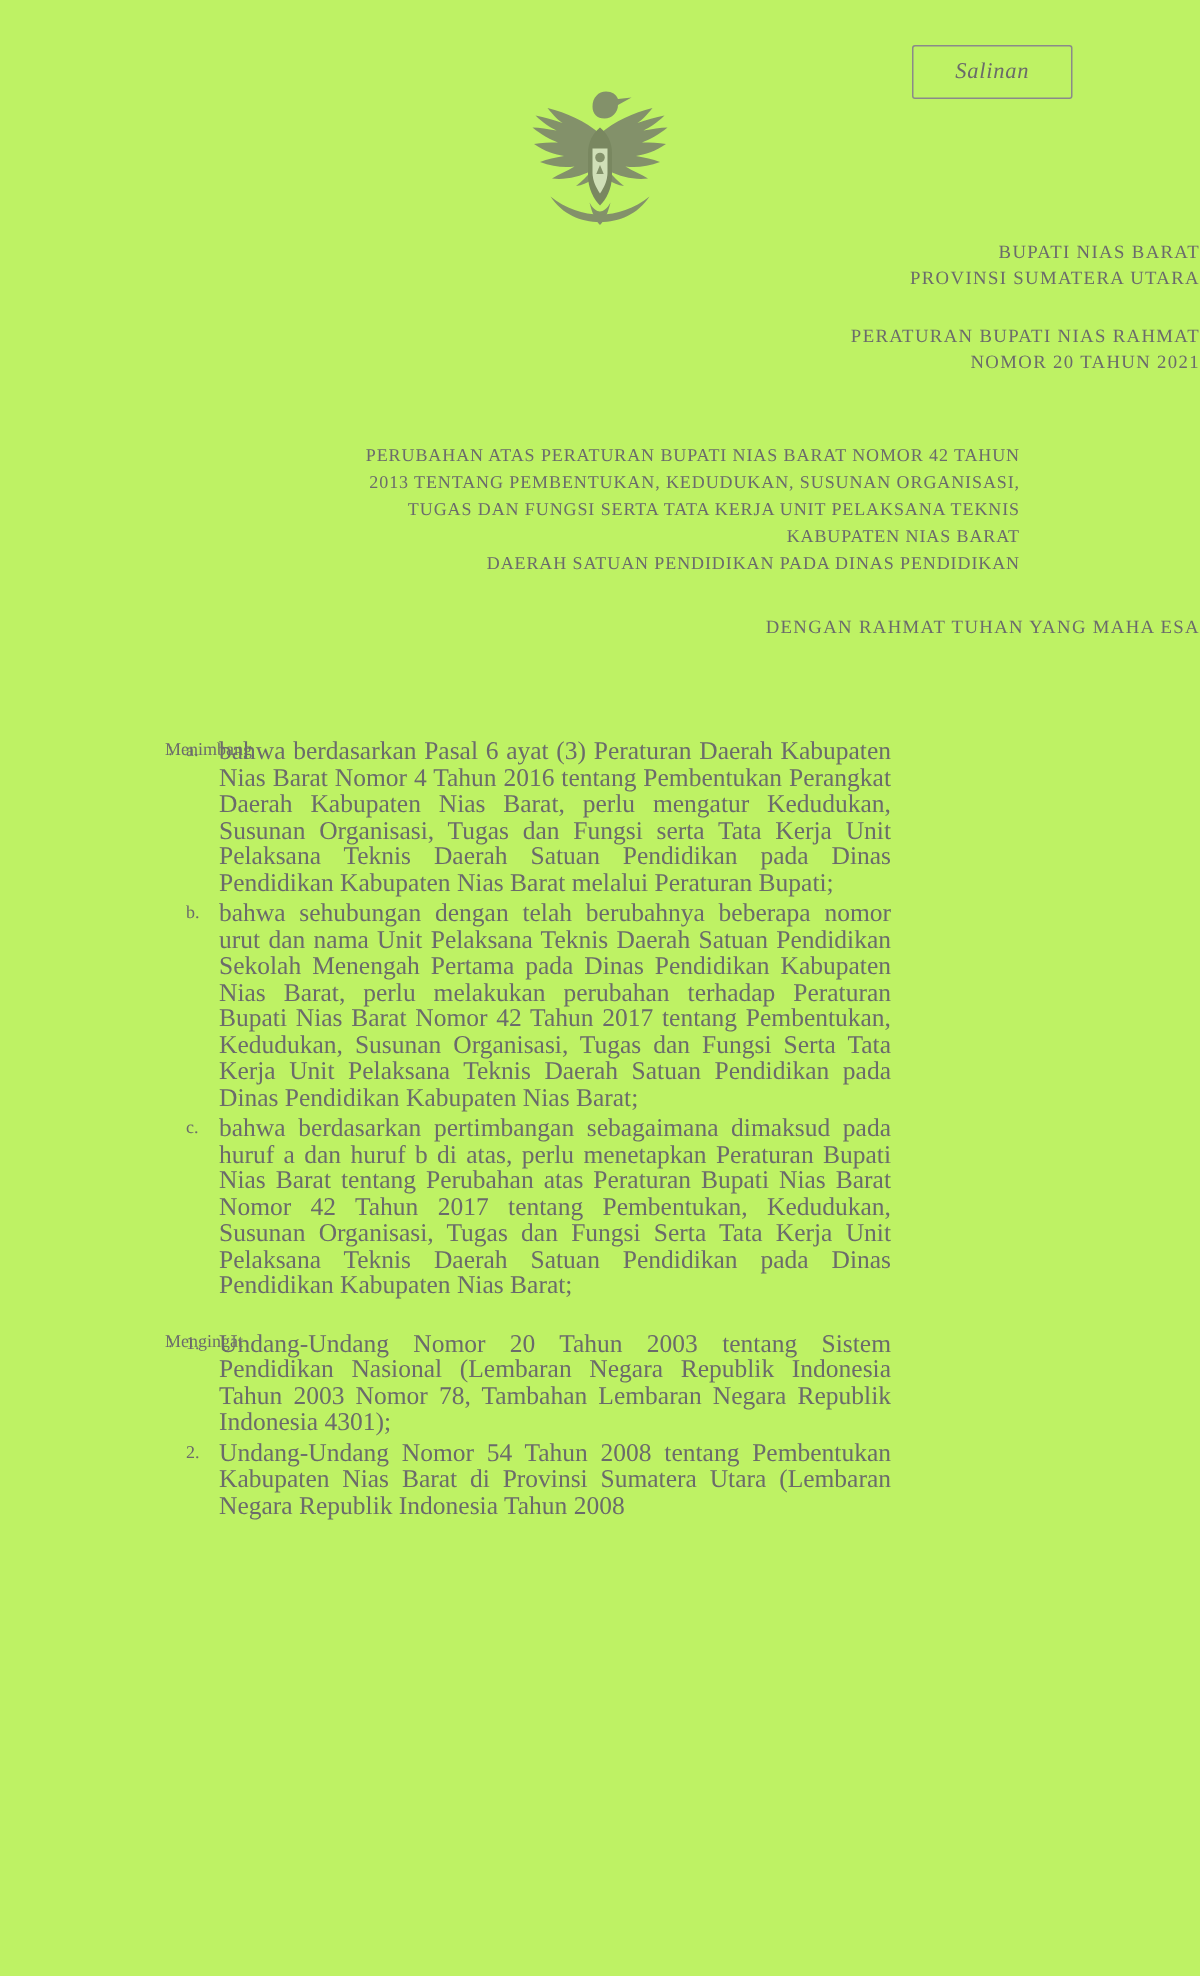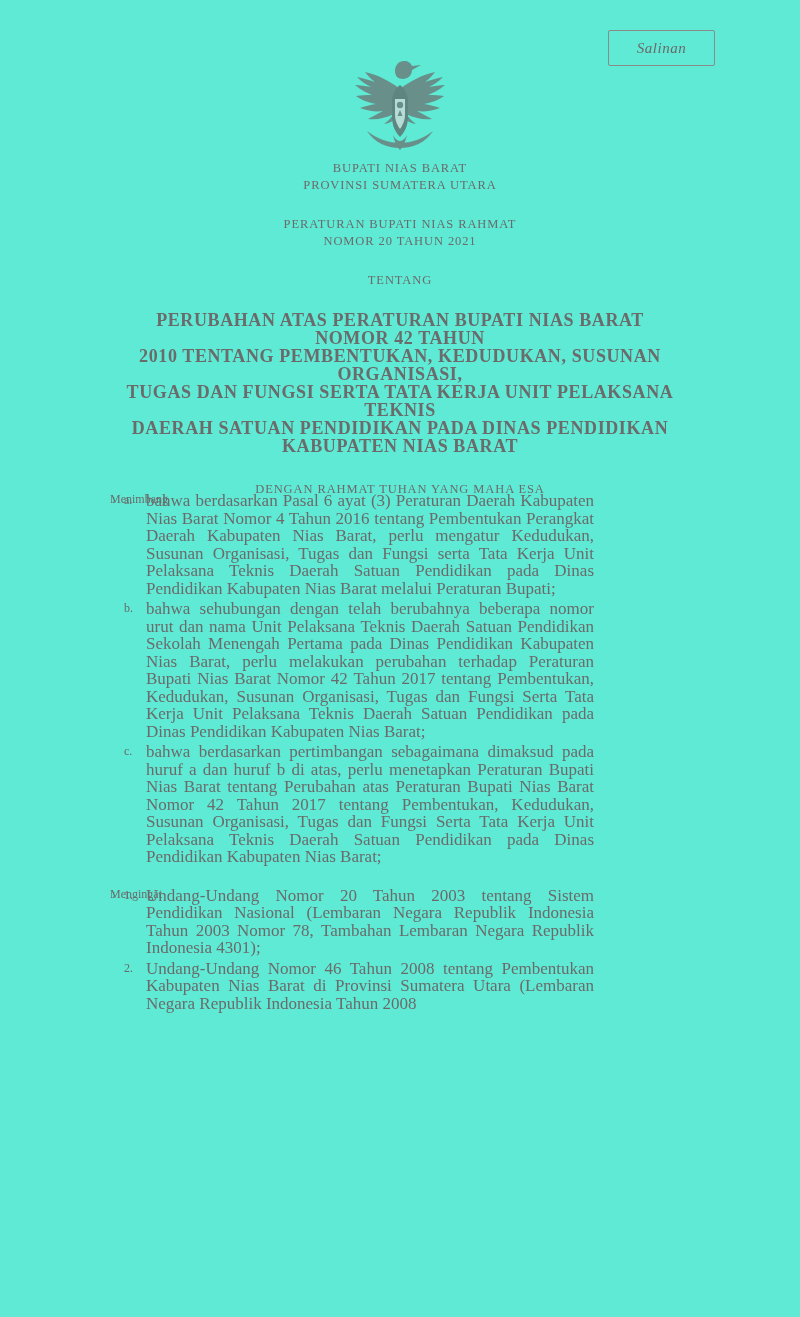--- a/index.html
+++ b/index.html
@@ -12,21 +12,21 @@
     height: 1317px;
     font-family: "Liberation Serif", serif;
     color: #5d5d5d;
     position: relative;
     overflow: hidden;
   }
   .page {
     position: relative;
     width: 800px;
     height: 1317px;
-    background: #5eead4;
+    background: #bef264;
     box-sizing: border-box;
     padding: 0;
   }
   .salinan-box {
     position: absolute;
     top: 30px;
     right: 85px;
     width: 105px;
     height: 34px;
     border: 1px solid #8a8a8a;
@@ -49,40 +49,39 @@
     transform: translateX(-50%);
     width: 110px;
     height: 95px;
     opacity: 0.72;
   }
   .heading-block {
     position: absolute;
     top: 160px;
     left: 0;
     width: 800px;
-    text-align: center;
+    text-align: right;
   }
   .hline {
     font-size: 12.5px;
     letter-spacing: 0.9px;
     line-height: 17px;
     color: #6b6b6b;
   }
   .gap-md { height: 22px; }
   .gap-lg { height: 26px; }
   .title-wrap {
     width: 560px;
     margin: 0 auto;
   }
   .title-line {
-    font-size: 18px;
+    font-size: 12px;
     letter-spacing: 0.6px;
     line-height: 18px;
     color: #6b6b6b;
-    font-weight: bold;
   }
   .body-block {
     position: absolute;
     top: 492px;
     left: 0;
     width: 636px;
   }
   .clause {
     display: flex;
     align-items: flex-start;
@@ -159,28 +158,27 @@
     </svg>
   </div>
 
   <div class="heading-block">
     <div class="hline">BUPATI NIAS BARAT</div>
     <div class="hline">PROVINSI SUMATERA UTARA</div>
     <div class="gap-md"></div>
     <div class="hline">PERATURAN BUPATI NIAS RAHMAT</div>
     <div class="hline">NOMOR 20 TAHUN 2021</div>
     <div class="gap-md"></div>
-    <div class="hline">TENTANG</div>
     <div class="gap-md"></div>
     <div class="title-wrap">
       <div class="title-line">PERUBAHAN ATAS PERATURAN BUPATI NIAS BARAT NOMOR 42 TAHUN</div>
-      <div class="title-line">2010 TENTANG PEMBENTUKAN, KEDUDUKAN, SUSUNAN ORGANISASI,</div>
+      <div class="title-line">2013 TENTANG PEMBENTUKAN, KEDUDUKAN, SUSUNAN ORGANISASI,</div>
       <div class="title-line">TUGAS DAN FUNGSI SERTA TATA KERJA UNIT PELAKSANA TEKNIS</div>
+      <div class="title-line">KABUPATEN NIAS BARAT</div>
       <div class="title-line">DAERAH SATUAN PENDIDIKAN PADA DINAS PENDIDIKAN</div>
-      <div class="title-line">KABUPATEN NIAS BARAT</div>
     </div>
     <div class="gap-lg"></div>
     <div class="hline">DENGAN RAHMAT TUHAN YANG MAHA ESA</div>
     <div class="gap-md"></div>
   </div>
 
   <div class="body-block">
 
     <div class="clause">
       <div class="clause-label">Menimbang</div>
@@ -206,20 +204,20 @@
     <div class="clause">
       <div class="clause-label">Mengingat</div>
       <div class="clause-colon">:</div>
       <div class="clause-items">
         <div class="item">
           <div class="item-marker">1.</div>
           <div class="item-text">Undang-Undang Nomor 20 Tahun 2003 tentang Sistem Pendidikan Nasional (Lembaran Negara Republik Indonesia Tahun 2003 Nomor 78, Tambahan Lembaran Negara Republik Indonesia 4301);</div>
         </div>
         <div class="item">
           <div class="item-marker">2.</div>
-          <div class="item-text">Undang-Undang Nomor 46 Tahun 2008 tentang Pembentukan Kabupaten Nias Barat di Provinsi Sumatera Utara (Lembaran Negara Republik Indonesia Tahun 2008</div>
+          <div class="item-text">Undang-Undang Nomor 54 Tahun 2008 tentang Pembentukan Kabupaten Nias Barat di Provinsi Sumatera Utara (Lembaran Negara Republik Indonesia Tahun 2008</div>
         </div>
       </div>
     </div>
 
   </div>
 
 </div>
 
 </body></html>

